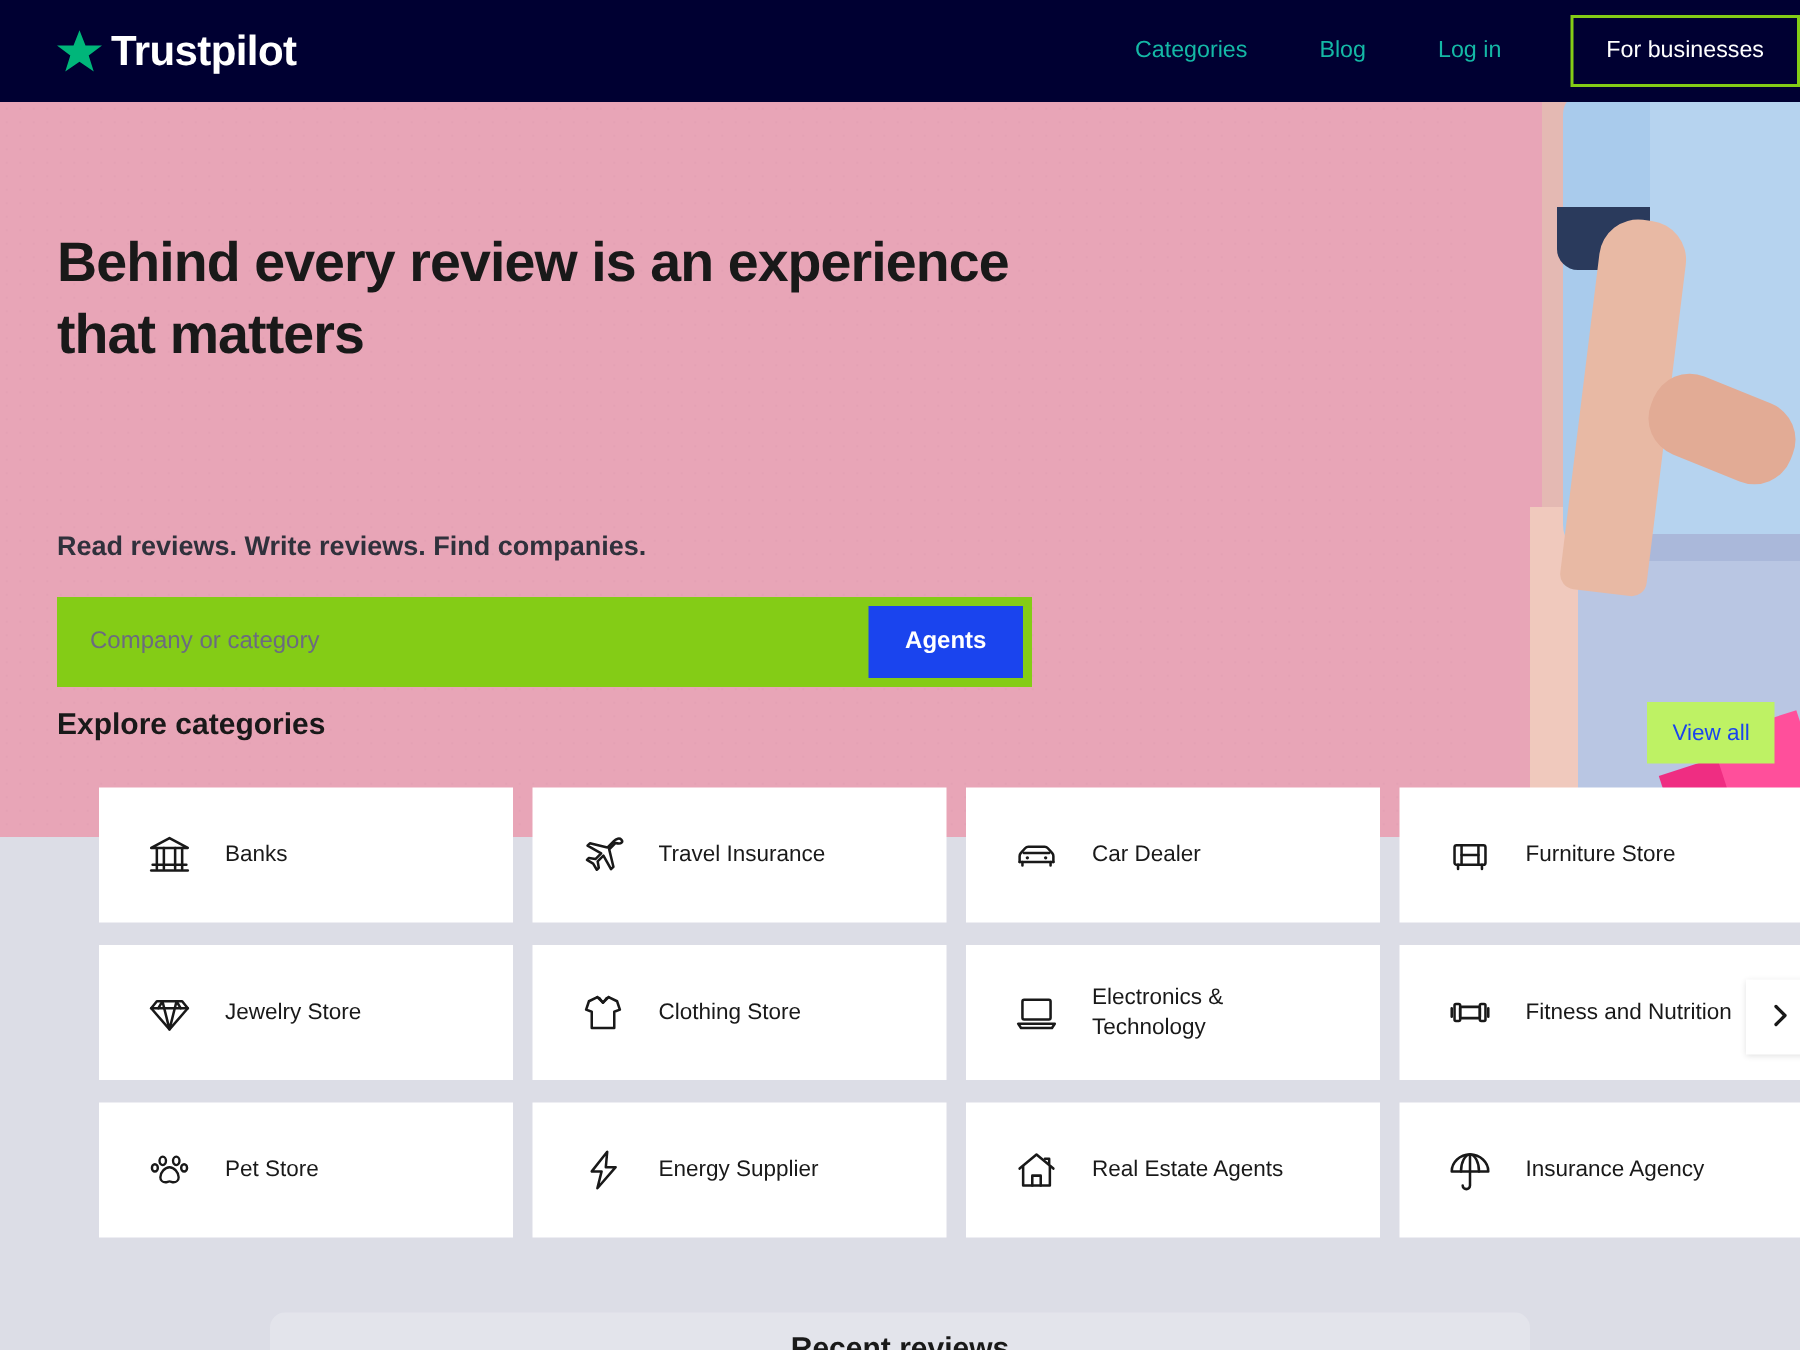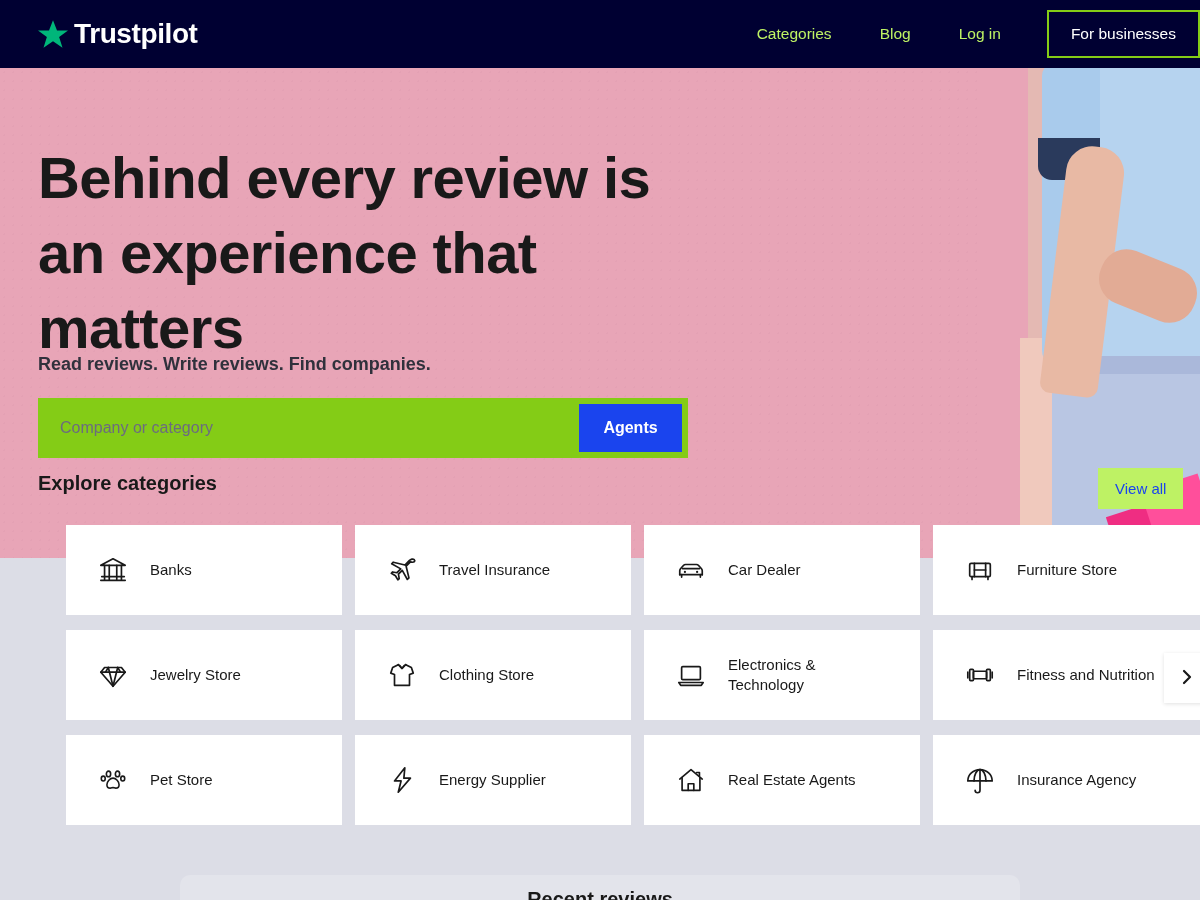--- a/index.html
+++ b/index.html
@@ -38,21 +38,21 @@
     line-height: 1;
   }
   .nav {
     margin-left: auto;
     display: flex;
     align-items: center;
     gap: 0;
     height: 68px;
   }
   .nav-link {
-    color: #bef264;
+    color: #14b8a6;
     font-size: 15.5px;
     text-decoration: none;
     padding: 0 24px;
     line-height: 68px;
     white-space: nowrap;
     cursor: pointer;
   }
   .biz-btn {
     margin-left: 22px;
     border: 2px solid #84cc16;
@@ -116,23 +116,23 @@
                 background:#ff4f9b; transform: rotate(-18deg); }
 
   .hero-inner {
     position: absolute;
     top: 0; left: 0;
     width: 1200px;
     height: 490px;
   }
   .hero-title {
     position: absolute;
-    left: 38px; top: 73px;
+    left: 38px; top: 83px;
     width: 640px;
-    font-size: 58px;
+    font-size: 37px;
     font-weight: 700;
     line-height: 1.29;
     color: #191919;
     letter-spacing: -0.6px;
   }
   .hero-sub {
     position: absolute;
     left: 38px; top: 286px;
     font-size: 18px;
     font-weight: 700;

